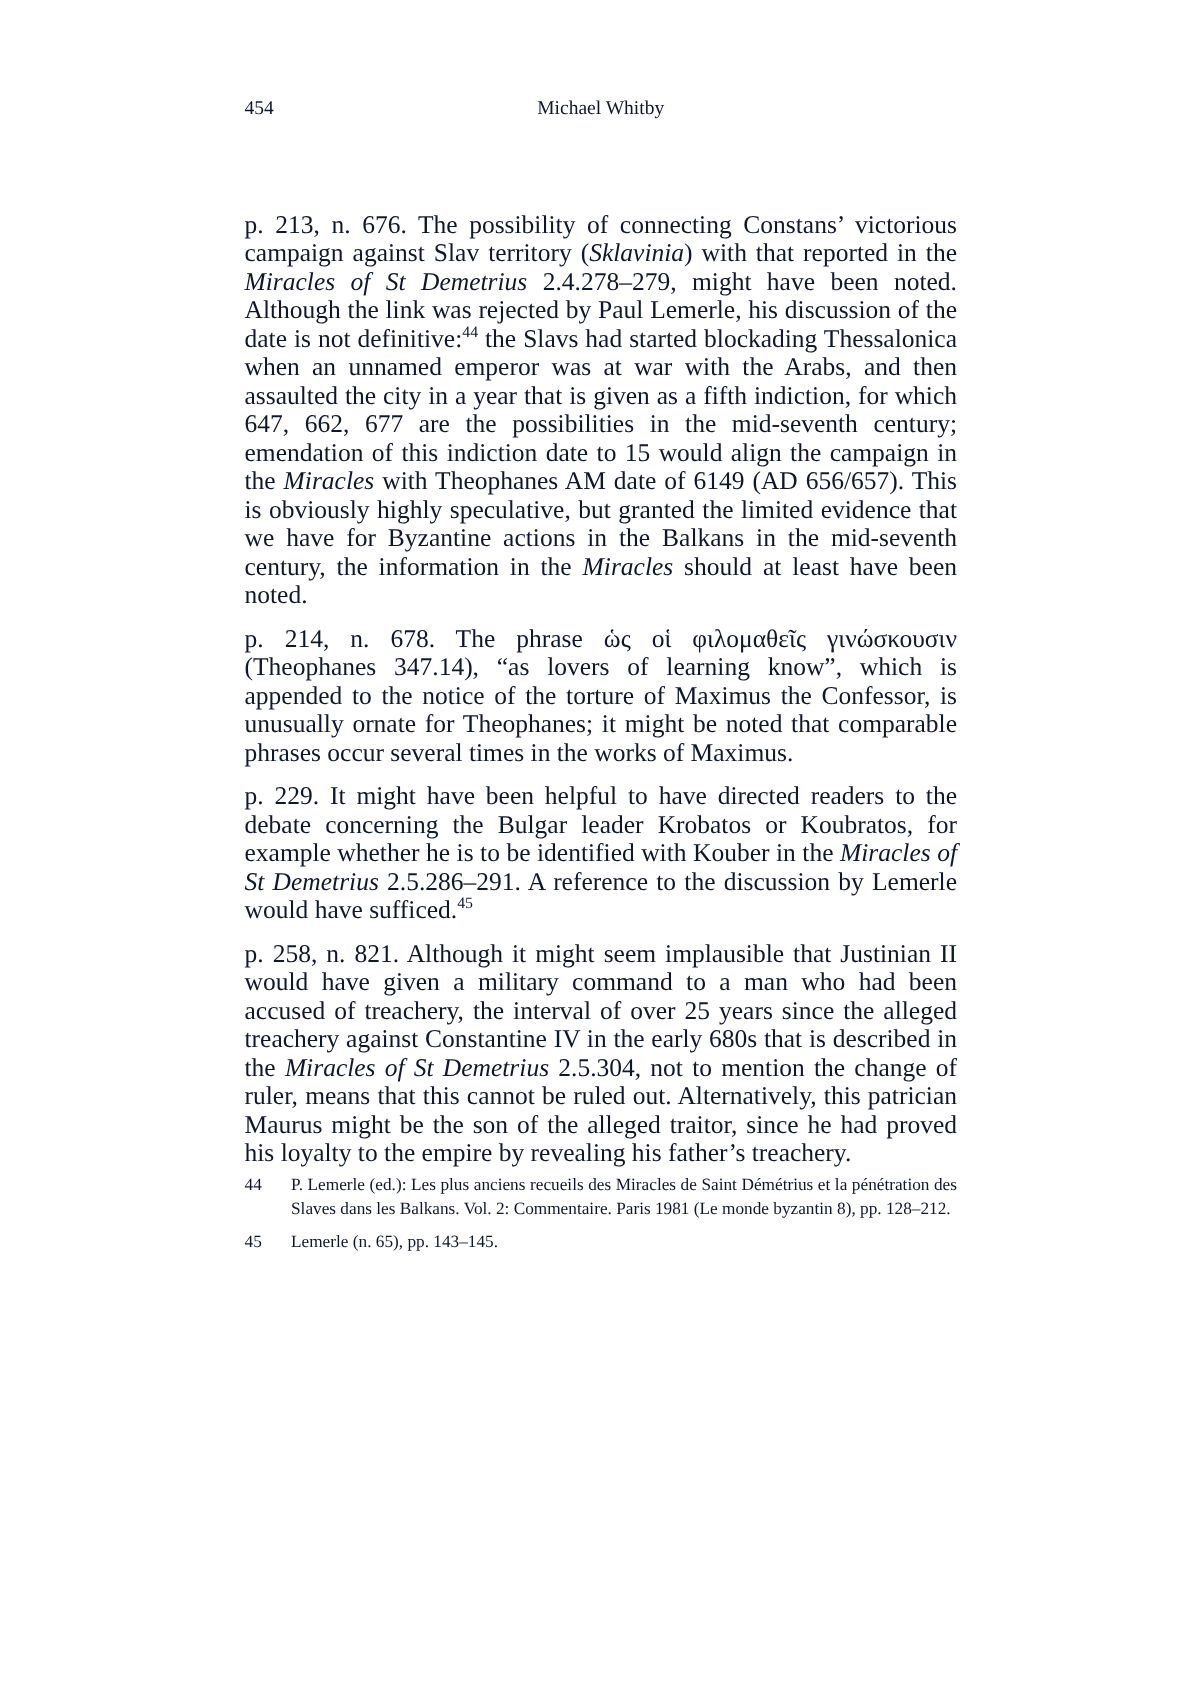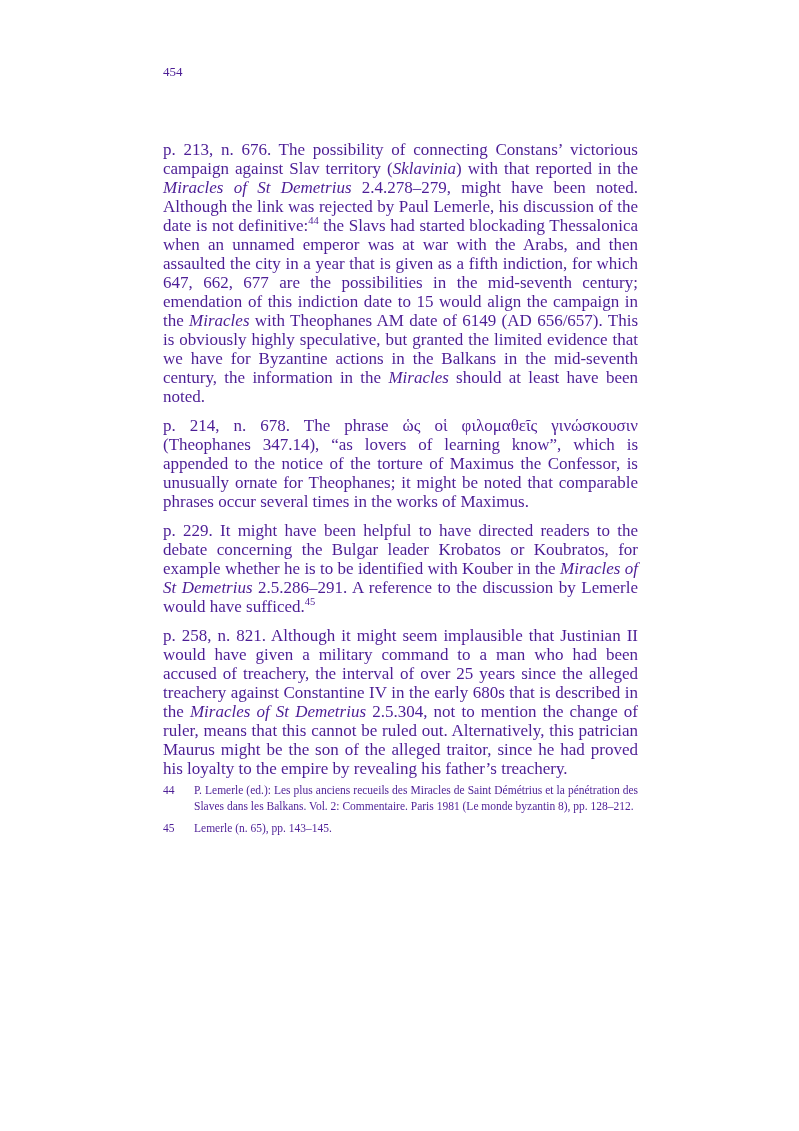--- a/index.html
+++ b/index.html
@@ -6,21 +6,21 @@
     margin: 0;
     padding: 0;
     background: #ffffff;
   }
   .page {
     position: relative;
     width: 799px;
     height: 1131px;
     background: #ffffff;
     font-family: "Liberation Serif", "DejaVu Serif", serif;
-    color: #4c1d95;
+    color: #0f172a;
     overflow: hidden;
   }
   .running-head {
     position: absolute;
     top: 64px;
     left: 163px;
     width: 475px;
     height: 18px;
     font-size: 13px;
   }
@@ -75,20 +75,21 @@
     flex: 1;
   }
 </style>
 </head>
 <body>
 
 <div class="page">
 
   <header class="running-head">
     <span class="page-num">454</span>
+    <span class="author">Michael Whitby</span>
   </header>
 
   <main class="text-block">
     <p class="body-para"><span>p. 213, n. 676. The possibility of connecting Constans’ victorious campaign against Slav territory (</span><i>Sklavinia</i><span>) with that reported in the </span><i>Miracles of St Demetrius</i><span> 2.4.278–279, might have been noted. Although the link was rejected by Paul Lemerle, his discussion of the date is not definitive:</span><sup>44</sup><span> the Slavs had started blockading Thessalonica when an unnamed emperor was at war with the Arabs, and then assaulted the city in a year that is given as a fifth indiction, for which 647, 662, 677 are the possibilities in the mid-seventh century; emendation of this indiction date to 15 would align the campaign in the </span><i>Miracles</i><span> with Theophanes AM date of 6149 (AD 656/657). This is obviously highly speculative, but granted the limited evidence that we have for Byzantine actions in the Balkans in the mid-seventh century, the information in the </span><i>Miracles</i><span> should at least have been noted.</span></p>
     <p class="body-para"><span>p. 214, n. 678. The phrase ὡς οἱ φιλομαθεῖς γινώσκουσιν (Theophanes 347.14), “as lovers of learning know”, which is appended to the notice of the torture of Maximus the Confessor, is unusually ornate for Theophanes; it might be noted that comparable phrases occur several times in the works of Maximus.</span></p>
     <p class="body-para"><span>p. 229. It might have been helpful to have directed readers to the debate concerning the Bulgar leader Krobatos or Koubratos, for example whether he is to be identified with Kouber in the </span><i>Miracles of St Demetrius</i><span> 2.5.286–291. A reference to the discussion by Lemerle would have sufficed.</span><sup>45</sup></p>
     <p class="body-para"><span>p. 258, n. 821. Although it might seem implausible that Justinian II would have given a military command to a man who had been accused of treachery, the interval of over 25 years since the alleged treachery against Constantine IV in the early 680s that is described in the </span><i>Miracles of St Demetrius</i><span> 2.5.304, not to mention the change of ruler, means that this cannot be ruled out. Alternatively, this patrician Maurus might be the son of the alleged traitor, since he had proved his loyalty to the empire by revealing his father’s treachery.</span></p>
   </main>
 
   <section class="footnotes">

